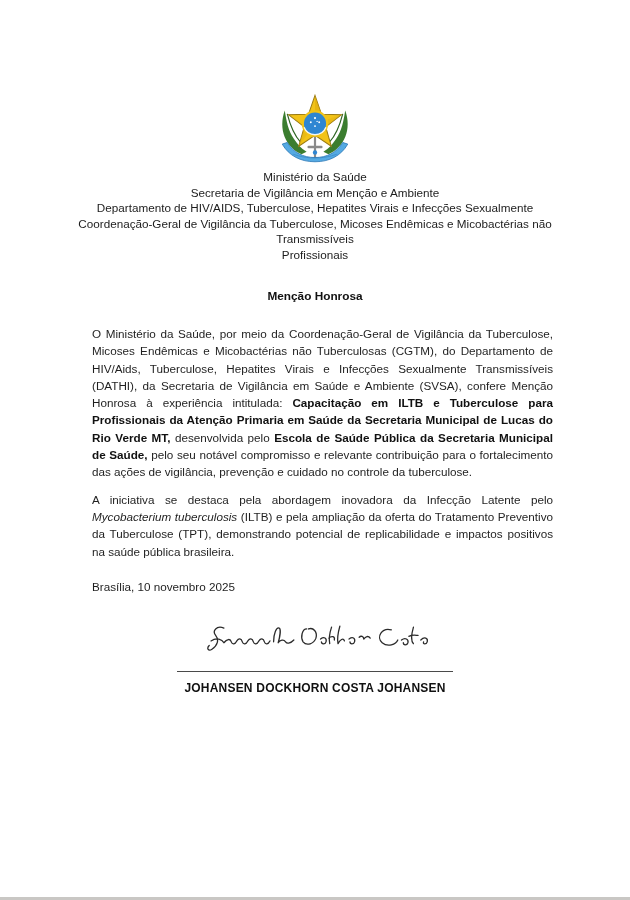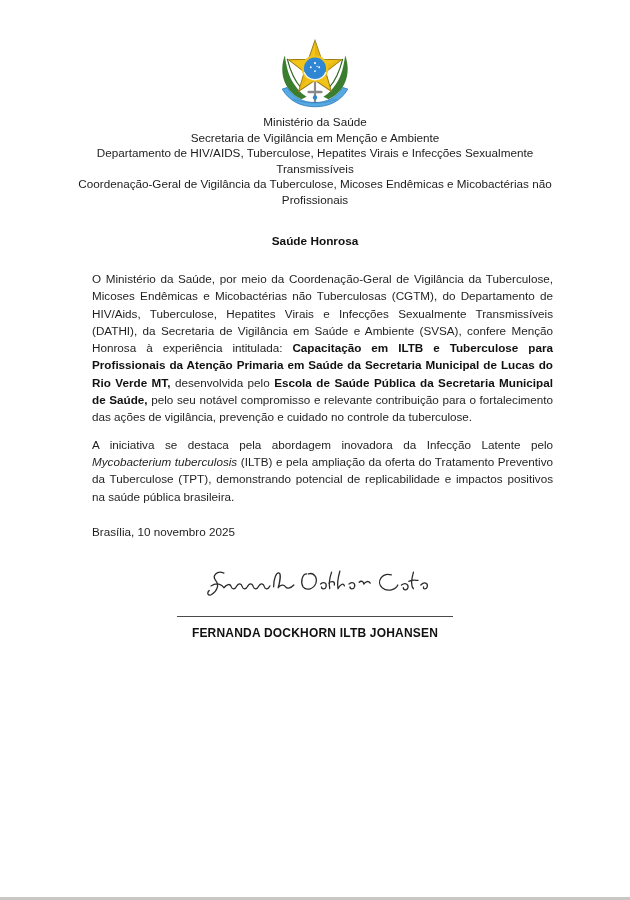--- a/index.html
+++ b/index.html
@@ -8,21 +8,21 @@
     padding: 0;
     background: #ffffff;
   }
   .page {
     position: relative;
     width: 630px;
     height: 900px;
     margin: 0 auto;
     background: #ffffff;
     box-sizing: border-box;
-    padding-top: 37px;
+    padding-top: 92px;
     font-family: "Liberation Sans", "DejaVu Sans", sans-serif;
     color: #1f1f1f;
     overflow: hidden;
   }
   .emblem-wrap {
     text-align: center;
     line-height: 0;
   }
   .emblem {
     width: 84px;
@@ -125,26 +125,26 @@
 
       <path d="M11 62 C19 76 33 83 50 83 C67 83 81 76 89 62 L83 60 C76 72 64 78 50 78 C36 78 24 72 17 60 Z" fill="#55aae3" stroke="#2a78b8" stroke-width="1"></path>
       <path d="M24 74 C40 80 60 80 76 74" fill="none" stroke="#2a78b8" stroke-width="0.8" opacity="0.7"></path>
     </svg>
   </div>
 
   <div class="letterhead">
     <div>Ministério da Saúde</div>
     <div>Secretaria de Vigilância em Menção e Ambiente</div>
     <div>Departamento de HIV/AIDS, Tuberculose, Hepatites Virais e Infecções Sexualmente</div>
+    <div>Coordenação-Geral de Vigilância da Tuberculose, Micoses Endêmicas e Micobactérias não</div>
     <div>Transmissíveis</div>
-    <div>Coordenação-Geral de Vigilância da Tuberculose, Micoses Endêmicas e Micobactérias não</div>
     <div>Profissionais</div>
   </div>
 
-  <div class="doc-title">Saúde Honrosa</div>
+  <div class="doc-title">Menção Honrosa</div>
 
   <div class="doc-body">
     <p><span>O Ministério da Saúde, por meio da Coordenação-Geral de Vigilância da Tuberculose, Micoses Endêmicas e Micobactérias não Tuberculosas (CGTM), do Departamento de HIV/Aids, Tuberculose, Hepatites Virais e Infecções Sexualmente Transmissíveis (DATHI), da Secretaria de Vigilância em Saúde e Ambiente (SVSA), confere Menção Honrosa à experiência intitulada: </span><strong>Capacitação em ILTB e Tuberculose para Profissionais da Atenção Primaria em Saúde da Secretaria Municipal de Lucas do Rio Verde MT,</strong><span> desenvolvida pelo </span><strong>Escola de Saúde Pública da Secretaria Municipal de Saúde,</strong><span> pelo seu notável compromisso e relevante contribuição para o fortalecimento das ações de vigilância, prevenção e cuidado no controle da tuberculose.</span></p>
 
     <p><span>A iniciativa se destaca pela abordagem inovadora da Infecção Latente pelo </span><em>Mycobacterium tuberculosis</em><span> (ILTB) e pela ampliação da oferta do Tratamento Preventivo da Tuberculose (TPT), demonstrando potencial de replicabilidade e impactos positivos na saúde pública brasileira.</span></p>
 
 
 
     <p class="dateline">Brasília, 10 novembro 2025</p>
   </div>
@@ -156,17 +156,17 @@
 
         <path d="M26 12 C18 9 13 15 17 20 C21 25 19 31 13 35 C9 38 7 34 10 31 M12 26 C18 22 24 24 26 28 C29 24 33 23 34 27 C35 30 38 30 40 26 C42 23 45 23 46 27 C47 30 50 30 52 26 C54 23 57 23 58 27 C59 30 62 30 64 26 C66 23 69 23 70 27 C71 30 74 30 76 26"></path>
         <path d="M80 27 C80 18 83 11 86 12 C88 13 87 21 85 28 C87 25 91 24 93 27 C95 30 99 28 102 25"></path>
 
         <path d="M116 13 C111 13 109 22 112 27 C116 32 124 29 126 23 C128 16 123 11 118 13 M131 24 C135 21 138 23 137 27 C136 30 132 30 132 27 M143 11 C141 17 140 24 141 29 M140 23 C143 20 147 21 146 25 M152 10 C150 17 149 24 150 29 C152 25 156 22 157 26 M162 24 C166 21 169 23 168 27 C167 30 163 30 163 27 M173 22 C175 20 178 21 178 24 C180 21 183 20 185 23"></path>
 
         <path d="M208 14 C198 11 191 22 198 28 C204 33 213 30 215 25 M219 25 C223 22 227 24 226 28 C225 31 221 31 221 28 M232 11 C230 18 229 26 232 29 M227 21 C231 19 235 20 237 20 M240 25 C244 21 248 23 247 27 C246 30 242 30 243 27"></path>
       </g>
     </svg>
     <div class="signature-line"></div>
-    <div class="signatory-name">FERNANDA DOCKHORN ILTB JOHANSEN</div>
+    <div class="signatory-name">JOHANSEN DOCKHORN COSTA JOHANSEN</div>
   </div>
 
   <div class="page-bottom-edge"></div>
 </div>
 
 </body></html>

